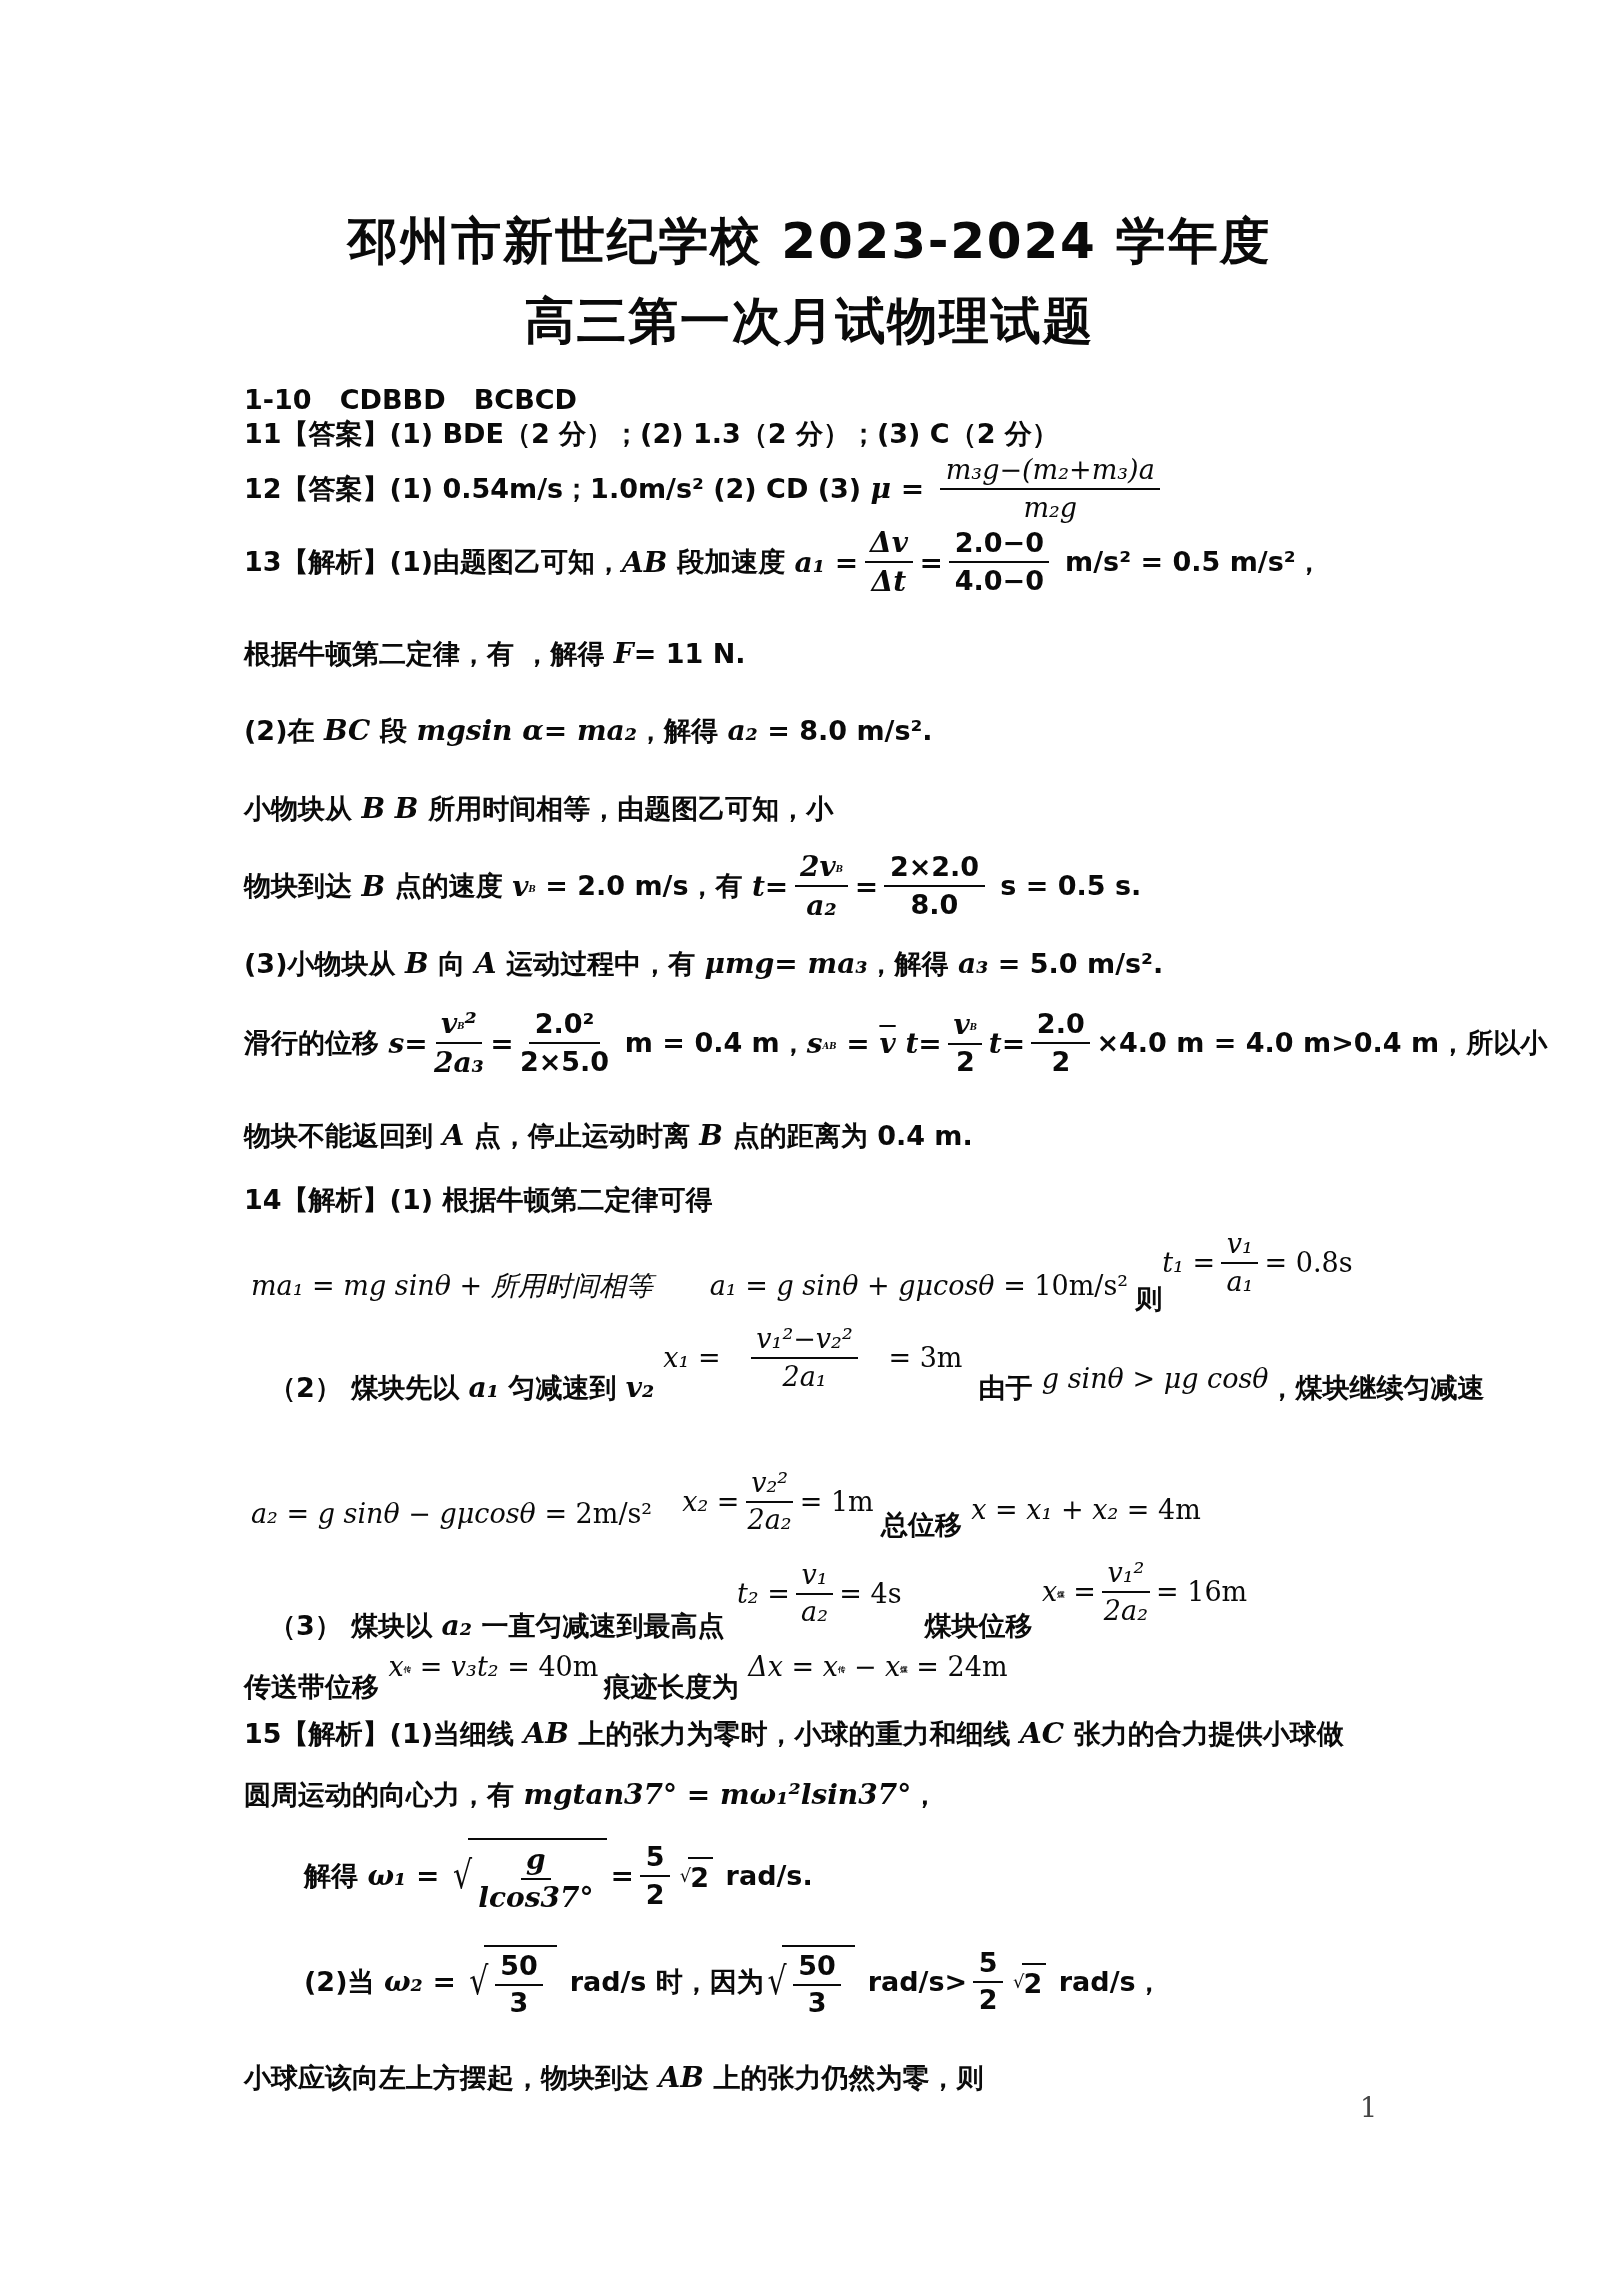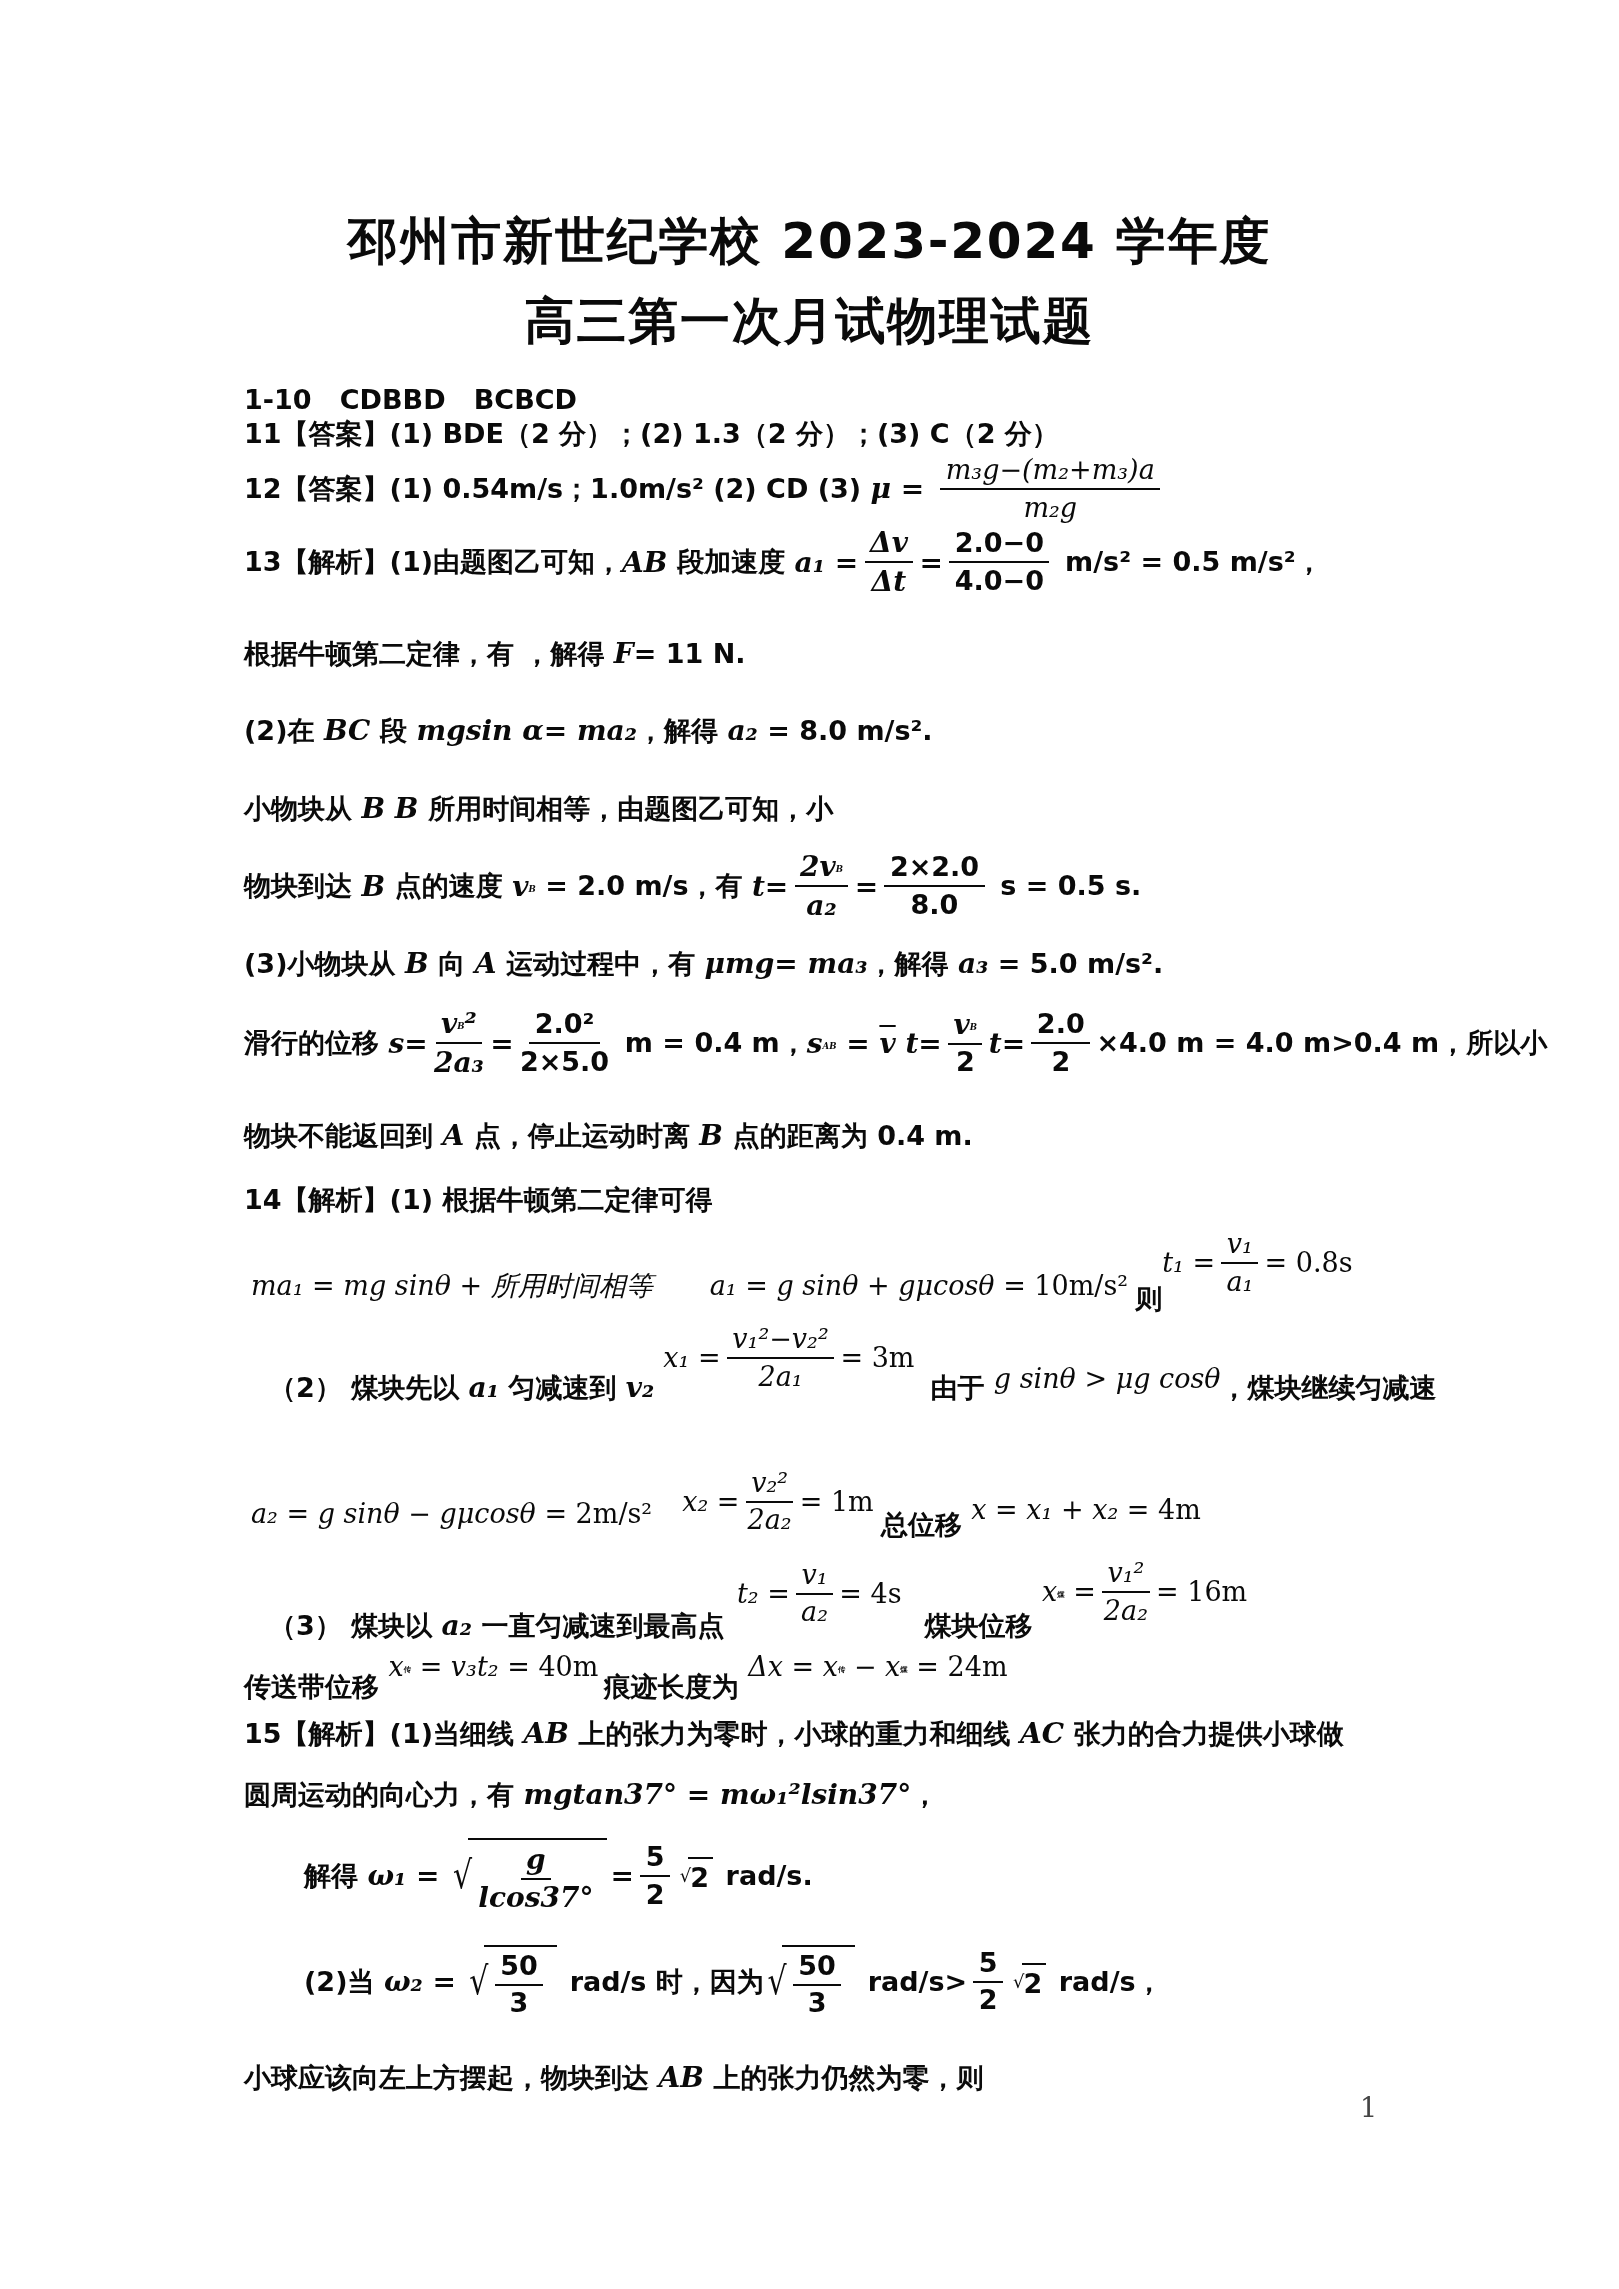--- a/index.html
+++ b/index.html
@@ -165,21 +165,21 @@
         <span class="spacer" style="width: 7.2px;"></span>
         <span class="grp" style="top: 12.5px;"><span class="cn">则</span></span>
         <span class="grp" style="top: -23px;"><span class="m">t₁ =</span><span class="frac"><span class="num"><span class="m">v₁</span></span><span class="den"><span class="m">a₁</span></span></span><span class="rm">= 0.8s</span></span>
       </div>
       <div class="line" style="top: 1354px; left: 269px;">
         <span class="cn">（2） 煤块先以 </span>
         <span class="bm">a₁</span>
         <span class="cn"> 匀减速到 </span>
         <span class="bm">v₂</span>
         <span class="spacer" style="width: 9px;"></span>
-        <span class="grp" style="top: -30px;"><span class="m">x₁ =</span><span class="frac"><span class="num"><span class="m">v₁²−v₂²</span></span><span class="den"><span class="m">2a₁</span></span></span><span class="rm">= 3m</span></span>
+        <span class="grp" style="top: -30px; gap: 24px;"><span class="m">x₁ =</span><span class="frac"><span class="num"><span class="m">v₁²−v₂²</span></span><span class="den"><span class="m">2a₁</span></span></span><span class="rm">= 3m</span></span>
         <span class="spacer" style="width: 16px;"></span>
         <span class="cn">由于 </span>
         <span class="grp" style="top: -9px;"><span class="m">g sinθ &gt; μg cosθ</span></span>
         <span class="cn">，煤块继续匀减速</span>
       </div>
       <div class="line" style="top: 1463px; left: 251px;">
         <span class="grp" style="top: 10.7px;"><span class="m">a₂ = g sinθ − gμcosθ </span><span class="rm">= 2m/s²</span></span>
         <span class="spacer" style="width: 30px;"></span>
         <span class="grp" style="top: -7.2px; margin-top: 12px;"><span class="m">x₂ =</span><span class="frac"><span class="num"><span class="m">v₂²</span></span><span class="den"><span class="m">2a₂</span></span></span><span class="rm">= 1m</span></span>
         <span class="spacer" style="width: 7.2px;"></span>

